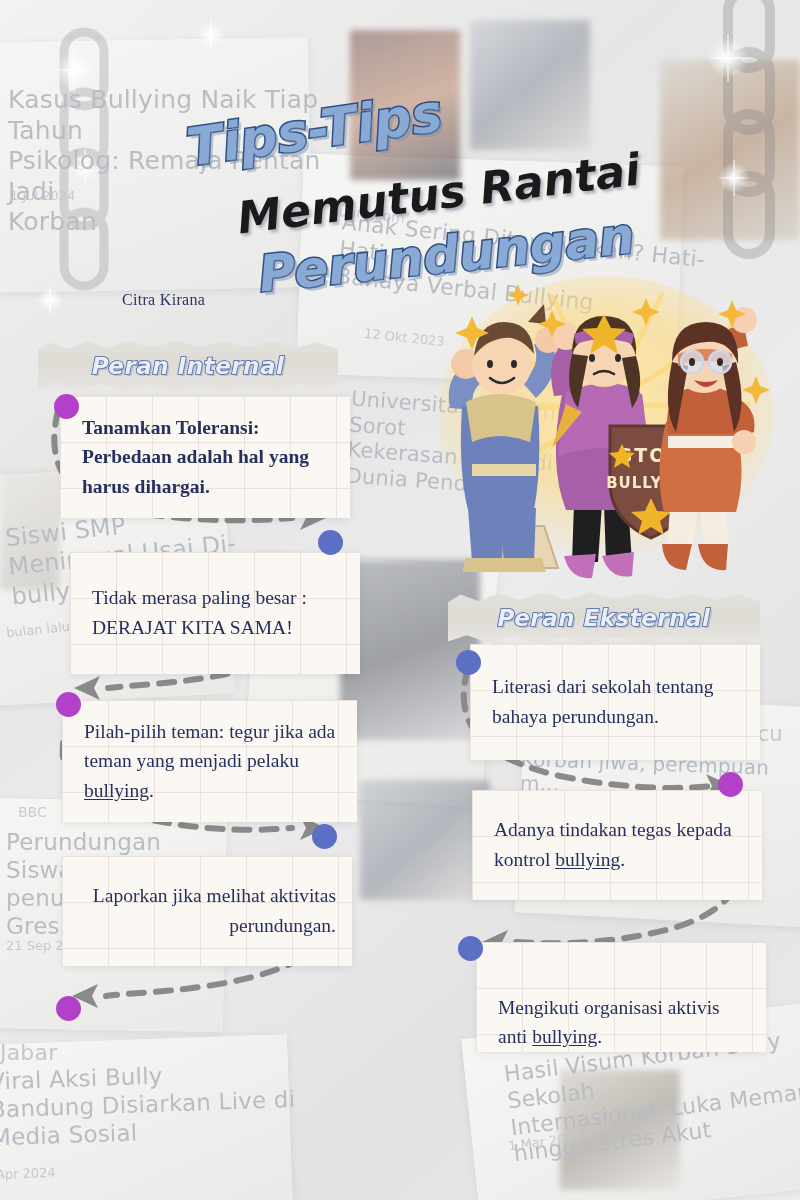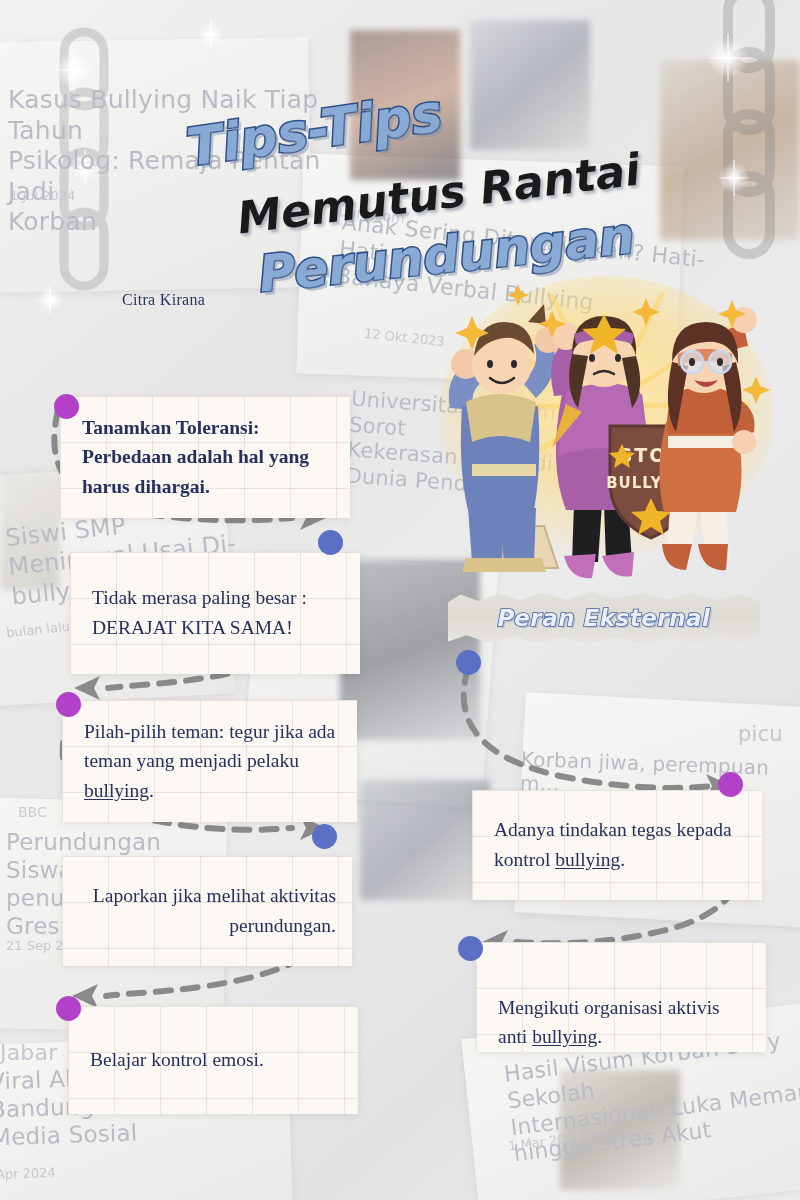--- a/index.html
+++ b/index.html
@@ -374,20 +374,23 @@
     <g fill="#f5b93a">
       <path d="M40 40 l5 12 l12 5 l-12 5 l-5 12 l-5 -12 l-12 -5 l12 -5 Z"></path>
       <path d="M120 34 l4 10 l10 4 l-10 4 l-4 10 l-4 -10 l-10 -4 l10 -4 Z"></path>
       <path d="M214 22 l4 10 l10 4 l-10 4 l-4 10 l-4 -10 l-10 -4 l10 -4 Z"></path>
       <path d="M300 24 l4 10 l10 4 l-10 4 l-4 10 l-4 -10 l-10 -4 l10 -4 Z"></path>
       <path d="M324 100 l4 10 l10 4 l-10 4 l-4 10 l-4 -10 l-10 -4 l10 -4 Z"></path>
       <path d="M86 8 l3 8 l8 3 l-8 3 l-3 8 l-3 -8 l-8 -3 l8 -3 Z"></path>
     </g>
   </svg>
 
+  <div class="banner" id="banner-internal">
+    <span class="banner-text">Peran Internal</span>
+  </div>
   <div class="banner" id="banner-external">
     <span class="banner-text">Peran Eksternal</span>
   </div>
 
   <svg class="arrows" viewBox="0 0 800 1200">
     <g fill="none" stroke="#8a8a8a" stroke-width="6" stroke-dasharray="15 12" stroke-linecap="round">
       <path d="M58 410 C 44 470, 70 500, 130 512 C 210 524, 262 520, 292 518"></path>
       <path d="M334 552 C 348 612, 328 646, 260 666 C 196 684, 140 684, 108 688"></path>
       <path d="M68 716 C 54 772, 66 800, 132 816 C 212 834, 266 830, 292 828"></path>
       <path d="M336 866 C 350 922, 330 956, 256 976 C 196 992, 136 992, 106 996"></path>
@@ -419,25 +422,25 @@
       <span>Pilah-pilih teman: tegur jika  ada teman yang menjadi pelaku </span><u>bullying</u><span>.</span>
     </div>
   </div>
   <div class="dot purple" style="left:56px;top:692px;"></div>
 
   <div class="card" style="left:62px;top:856px;width:290px;height:110px;text-align:right;">
     <div class="card-text">Laporkan jika melihat aktivitas perundungan.</div>
   </div>
   <div class="dot blue" style="left:312px;top:824px;"></div>
 
-  <div class="card" style="left:68px;top:1006px;width:290px;height:108px;">
-    <div class="card-text">Belajar kontrol emosi.</div>
-  </div>
   <div class="dot purple" style="left:56px;top:996px;"></div>
 
+  <div class="card" style="left:470px;top:644px;width:290px;height:116px;">
+    <div class="card-text">Literasi dari sekolah tentang bahaya perundungan.</div>
+  </div>
   <div class="dot blue" style="left:456px;top:650px;"></div>
 
   <div class="card" style="left:472px;top:790px;width:290px;height:110px;">
     <div class="card-text">
       <span>Adanya tindakan tegas kepada kontrol </span><u>bullying</u><span>.</span>
     </div>
   </div>
   <div class="dot purple" style="left:718px;top:772px;"></div>
 
   <div class="card" style="left:476px;top:942px;width:290px;height:110px;align-items:flex-end;">

